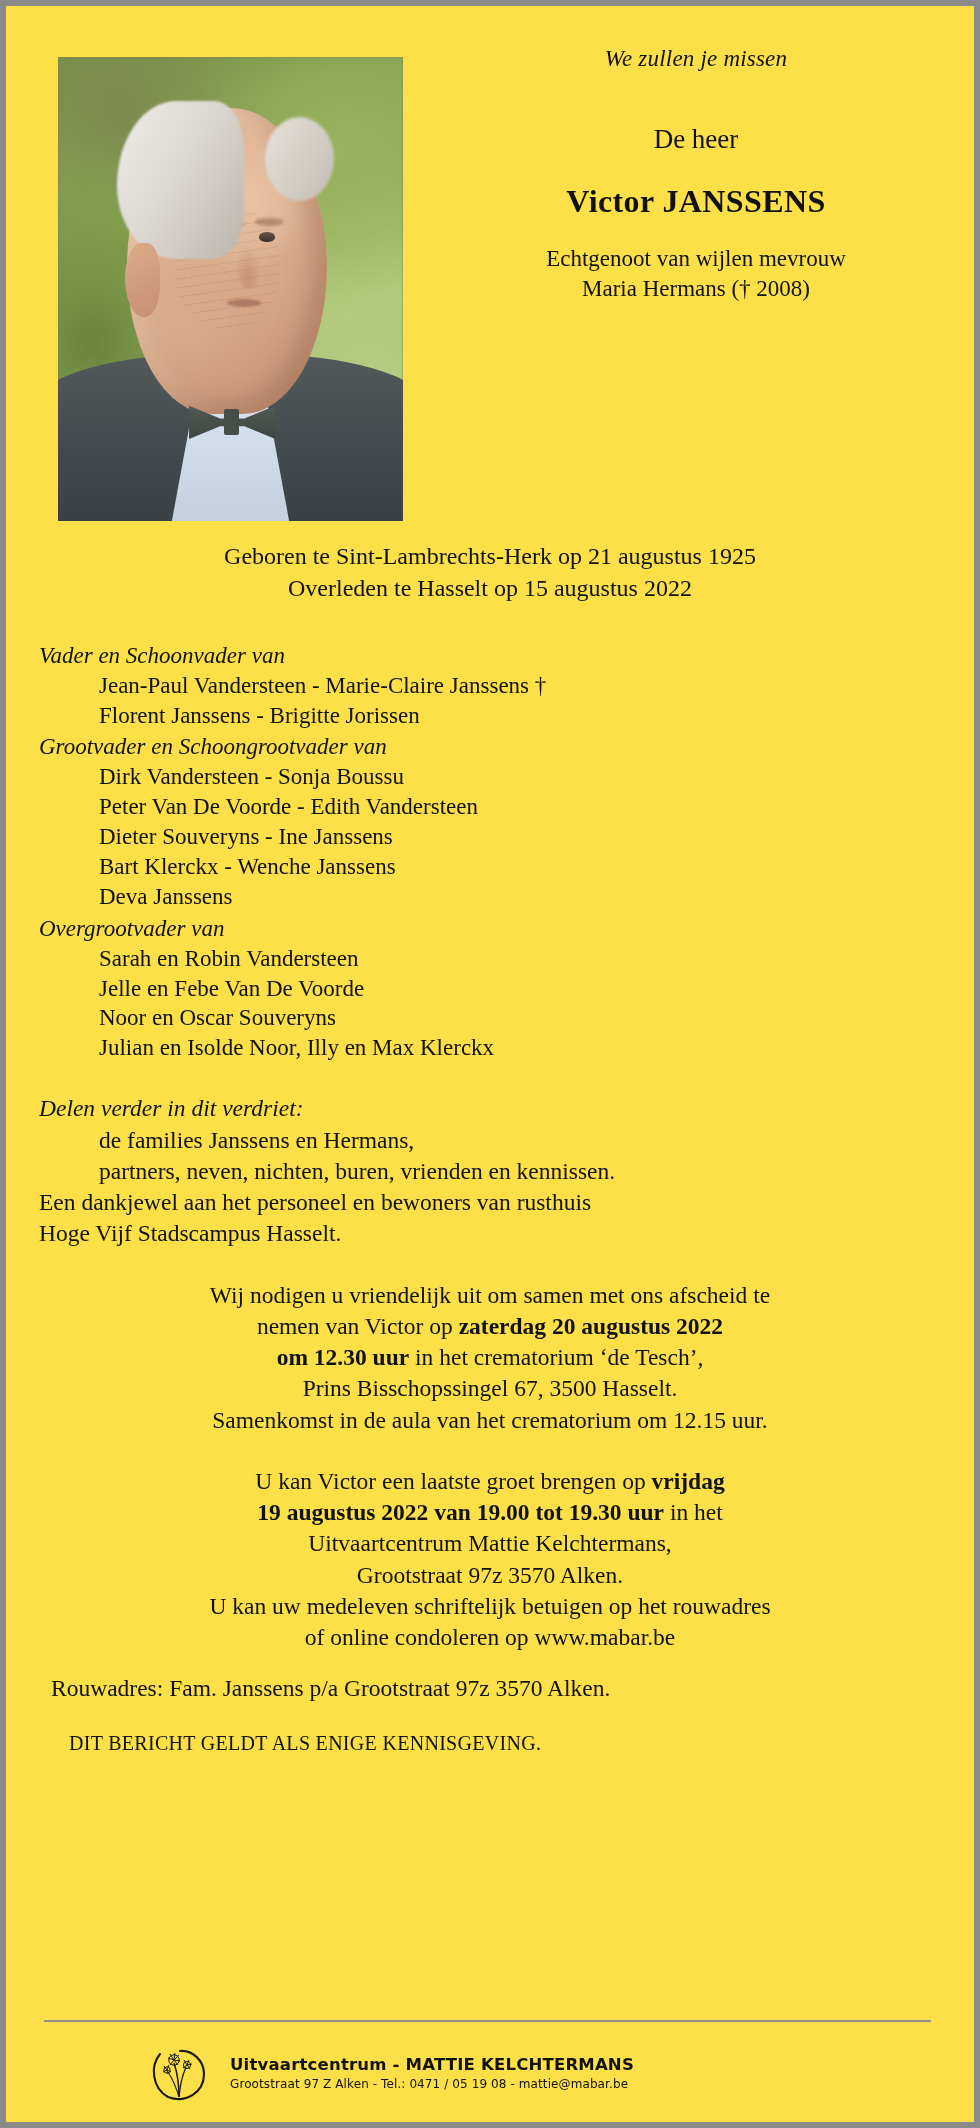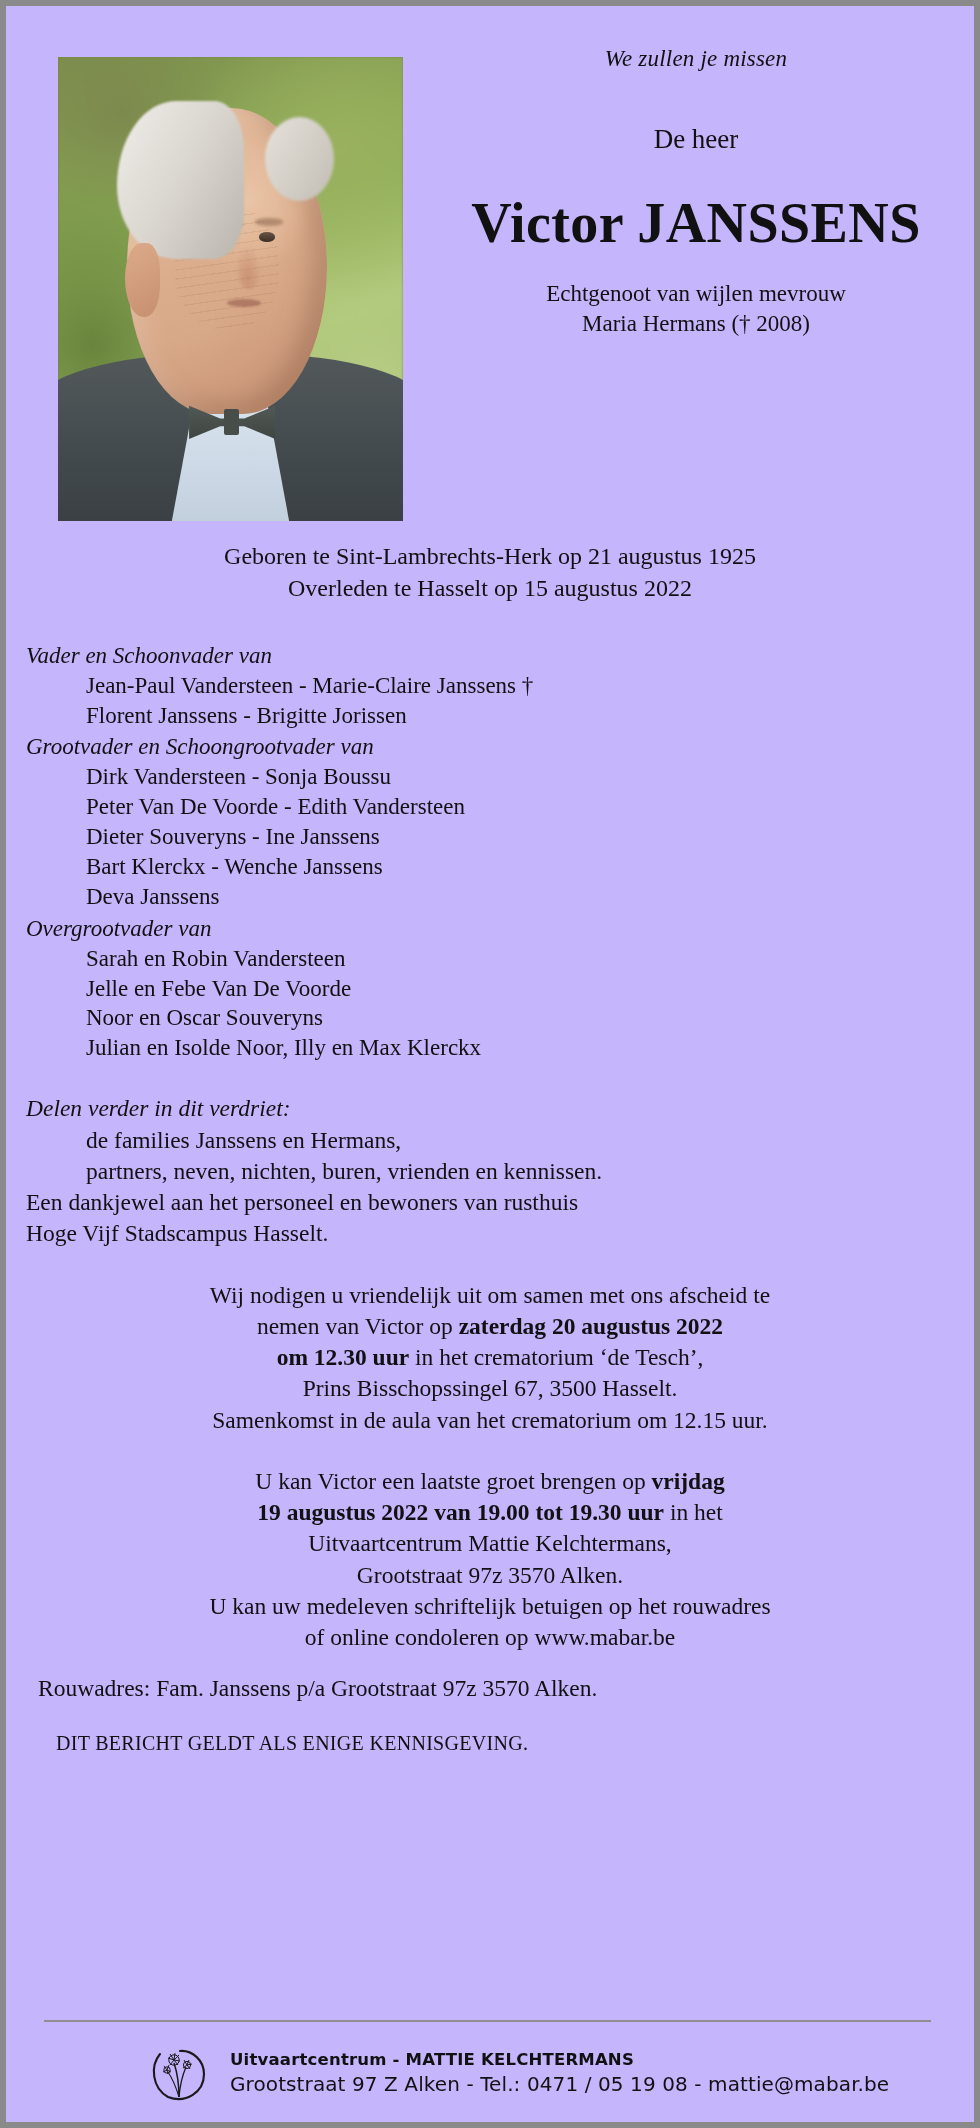--- a/index.html
+++ b/index.html
@@ -22,21 +22,21 @@
     width: 980px;
     height: 2128px;
     border: 6px solid #8a8a8a;
     background: #ffffff;
   }
   #inner {
     position: relative;
     box-sizing: border-box;
     width: 100%;
     height: 100%;
-    background: #c4b5fd;
+    background: #fde047;
     padding: 0;
   }
 
   
   .top-area {
     position: relative;
     height: 532px;
   }
 
   .photo-frame {
@@ -206,35 +206,35 @@
     font-style: italic;
     font-size: 23px;
     margin-top: 40px;
     letter-spacing: 0.2px;
   }
   .deheer {
     font-size: 27px;
     margin-top: 52px;
   }
   .fullname {
-    font-size: 56px;
+    font-size: 32px;
     font-weight: bold;
-    margin-top: 36px;
+    margin-top: 28px;
     letter-spacing: 0.4px;
     white-space: nowrap;
   }
   .spouse {
     font-size: 23px;
     line-height: 1.30;
     margin-top: 24px;
   }
 
   
   .body-wrap {
-    padding: 0 20px;
+    padding: 0 33px;
   }
   .dates {
     text-align: center;
     font-size: 24px;
     line-height: 1.35;
     margin-top: 2px;
   }
   .family {
     margin-top: 36px;
     font-size: 23px;
@@ -298,21 +298,21 @@
   .logo-mark { width: 66px; height: 66px; }
   .footer-text {
     font-family: "DejaVu Sans", "Liberation Sans", sans-serif;
   }
   .footer-line1 {
     font-size: 16.5px;
     font-weight: bold;
     letter-spacing: 0.2px;
   }
   .footer-line2 {
-    font-size: 20px;
+    font-size: 12px;
     margin-top: 3px;
     letter-spacing: 0.1px;
   }
 </style>
 </head>
 <body>
 
 <div id="card">
  <div id="inner">
 

